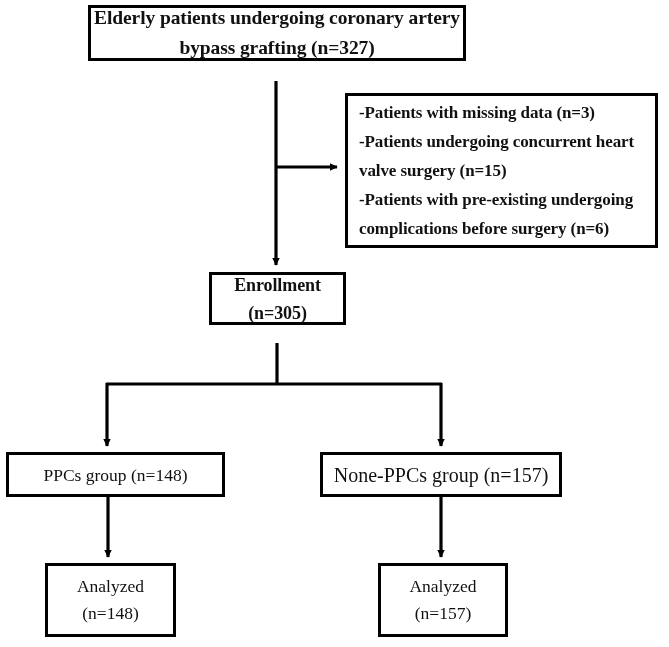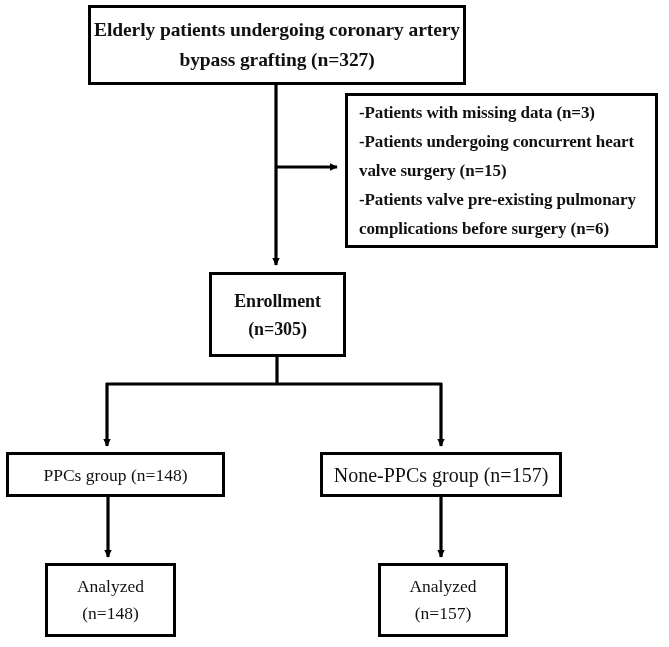--- a/index.html
+++ b/index.html
@@ -45,21 +45,21 @@
   }
   .plain-node {
     font-weight: normal;
   }
 
   
   #box-source {
     left: 88px;
     top: 5px;
     width: 378px;
-    height: 80px;
+    height: 56px;
     font-size: 19.5px;
     line-height: 30px;
   }
 
   
   #box-exclusions {
     left: 345px;
     top: 93px;
     width: 313px;
     height: 155px;
@@ -72,21 +72,21 @@
   }
   #box-exclusions .line {
     white-space: nowrap;
   }
 
   
   #box-enrollment {
     left: 209px;
     top: 272px;
     width: 137px;
-    height: 85px;
+    height: 53px;
     font-size: 18px;
     line-height: 28px;
   }
 
   
   #box-group-ppcs {
     left: 6px;
     top: 452px;
     width: 219px;
     height: 45px;
@@ -152,21 +152,21 @@
 
   <div class="node bold-node" id="box-source">
     <span class="line">Elderly patients undergoing coronary artery</span>
     <span class="line">bypass grafting (n=327)</span>
   </div>
 
   <div class="node bold-node" id="box-exclusions">
     <span class="line">-Patients with missing data (n=3)</span>
     <span class="line">-Patients undergoing concurrent heart</span>
     <span class="line">valve surgery (n=15)</span>
-    <span class="line">-Patients valve pre-existing pulmonary</span>
+    <span class="line">-Patients with pre-existing undergoing</span>
     <span class="line">complications before surgery (n=6)</span>
   </div>
 
   <div class="node bold-node" id="box-enrollment">
     <span class="line">Enrollment</span>
     <span class="line">(n=305)</span>
   </div>
 
   <div class="node plain-node" id="box-group-ppcs">
     <span class="line">PPCs group (n=148)</span>

